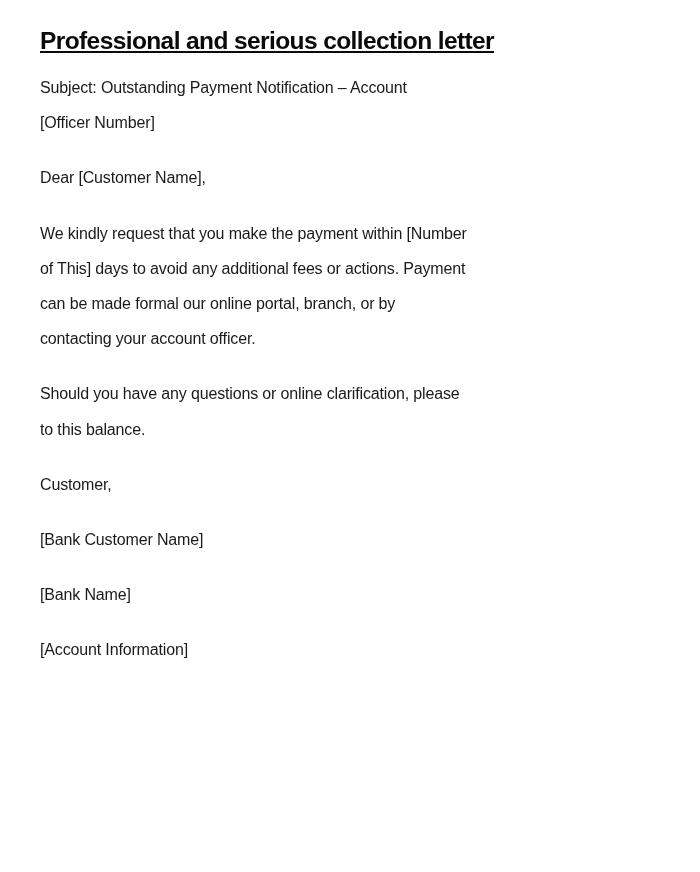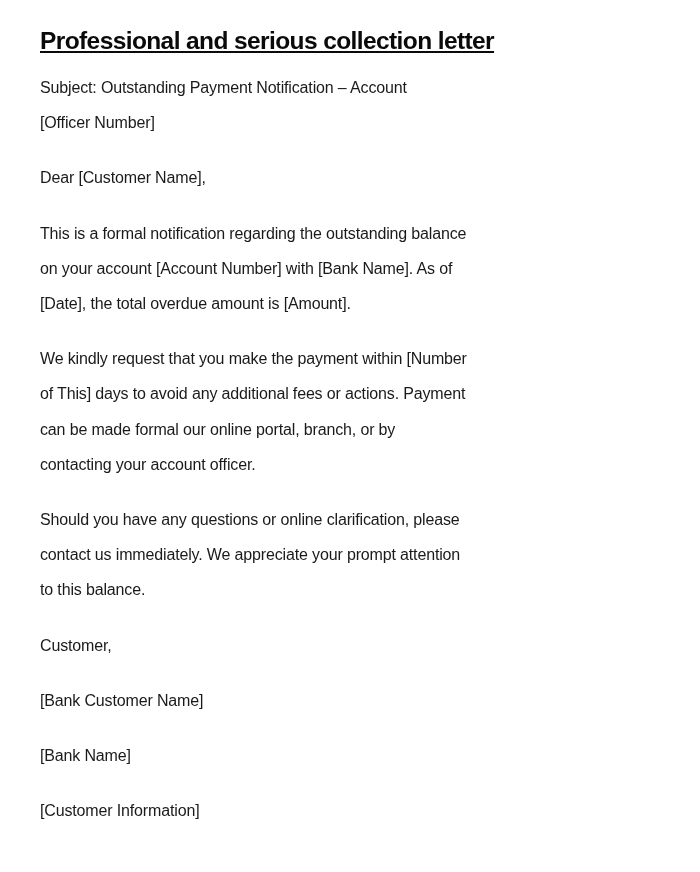--- a/index.html
+++ b/index.html
@@ -48,47 +48,41 @@
 
   <p class="para">
     <span class="line">Subject: Outstanding Payment Notification – Account</span>
     <span class="line">[Officer Number]</span>
   </p>
 
   <p class="para">
     <span class="line">Dear [Customer Name],</span>
   </p>
 
-  <p class="para">
-    <span class="line">This is a formal notification regarding the outstanding balance</span>
-    <span class="line">on your account [Account Number] with [Bank Name]. As of</span>
-    <span class="line">[Date], the total overdue amount is [Amount].</span>
-  </p>
 
   <p class="para">
     <span class="line">We kindly request that you make the payment within [Number</span>
     <span class="line">of This] days to avoid any additional fees or actions. Payment</span>
     <span class="line">can be made formal our online portal, branch, or by</span>
     <span class="line">contacting your account officer.</span>
   </p>
 
   <p class="para">
     <span class="line">Should you have any questions or online clarification, please</span>
-    <span class="line">contact us immediately. We appreciate your prompt attention</span>
     <span class="line">to this balance.</span>
   </p>
 
   <p class="para">
     <span class="line">Customer,</span>
   </p>
 
   <p class="para">
     <span class="line">[Bank Customer Name]</span>
   </p>
 
   <p class="para">
     <span class="line">[Bank Name]</span>
   </p>
 
   <p class="para">
-    <span class="line">[Customer Information]</span>
+    <span class="line">[Account Information]</span>
   </p>
 </div>
 
 </body></html>

